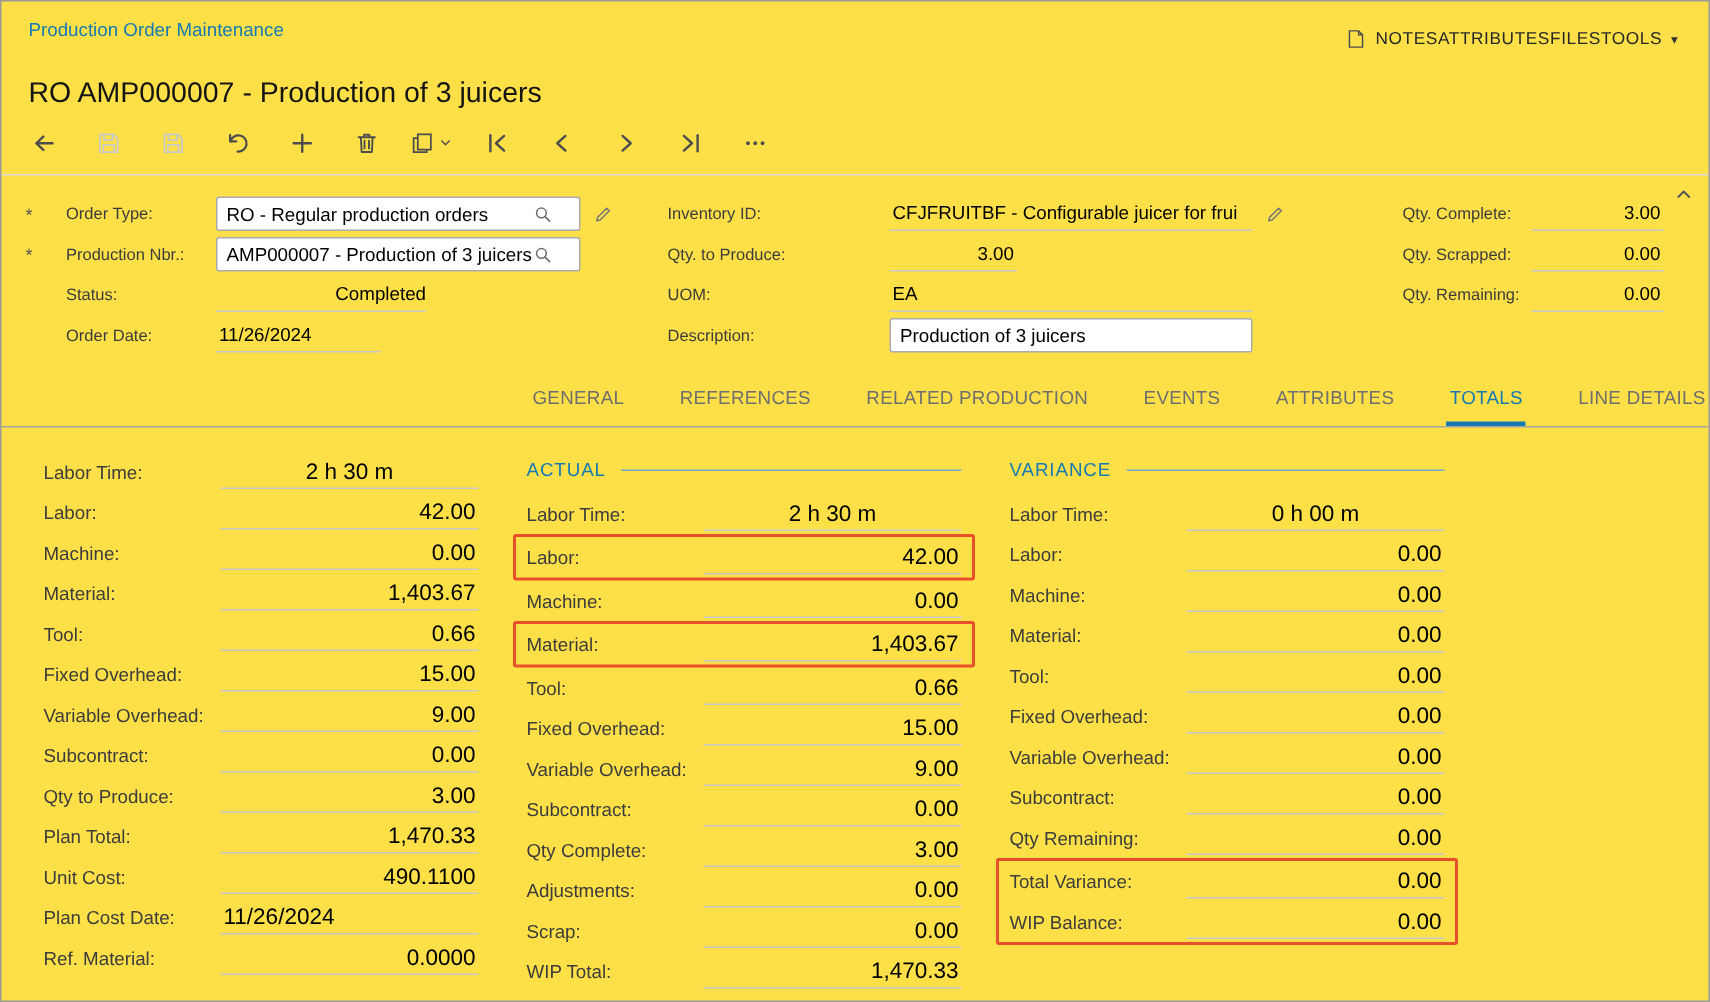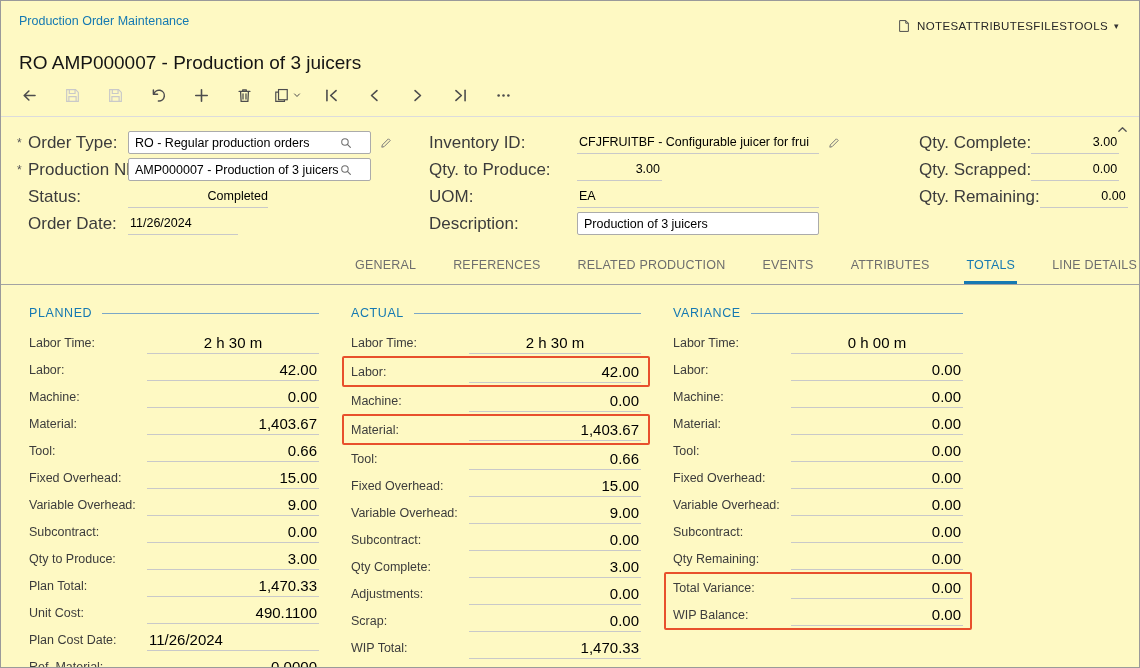--- a/index.html
+++ b/index.html
@@ -1,19 +1,19 @@
 <!DOCTYPE html>
 <html><head>
 <meta charset="utf-8">
 <style>
   * { box-sizing: border-box; margin: 0; padding: 0; }
   html, body { background: #ffffff; }
   body { font-family: "Liberation Sans", "DejaVu Sans", sans-serif; }
 
-  .app { width: 1140px; height: 668px; border: 1px solid #9a9a9a; background: #fef9c3; position: relative; overflow: hidden; }
+  .app { width: 1140px; height: 668px; border: 1px solid #9a9a9a; background: #fde047; position: relative; overflow: hidden; }
 
   
   .page-header { display: flex; justify-content: space-between; padding: 10px 20px 0 18px; }
   .breadcrumb { color: #1579B2; font-size: 12.5px; text-decoration: none; cursor: pointer; display: inline-block; }
   .page-title { font-size: 19px; color: #141414; margin-top: 23px; font-weight: 400; }
   .header-actions { display: flex; align-items: center; padding-top: 6px; height: 24px; font-size: 11.5px; color: #262626; letter-spacing: 0.4px; }
   .haction { display: flex; align-items: center; gap: 6px; cursor: pointer; white-space: nowrap; }
   .hicon svg { width: 14px; height: 14px; display: block; color: #4a4a4a; }
   .hcaret { font-size: 9px; color: #333; line-height: 1; }
 
@@ -23,21 +23,21 @@
   .tb-btn.disabled { color: #c9c9c9; cursor: default; }
   .tb-icon { display: flex; }
   .tb-btn svg { width: 17px; height: 17px; display: block; }
   .tb-caret { display: flex; }
   .tb-caret svg { width: 10px; height: 10px; }
 
   
   .form-area { position: relative; display: flex; padding: 12px 16px 10px 16px; }
   .form-row { display: flex; align-items: center; height: 27px; }
   .req { width: 11px; flex: 0 0 11px; font-size: 12px; color: #555; }
-  .flabel { font-size: 17px; color: #3c3c3c; white-space: nowrap; }
+  .flabel { font-size: 11px; color: #3c3c3c; white-space: nowrap; margin-left: 16px; }
   .fcol1 { width: 400px; }
   .fcol1 .flabel { width: 100px; flex: 0 0 100px; }
   .fcol2 { width: 412px; margin-left: 12px; }
   .fcol2 .flabel { width: 148px; flex: 0 0 148px; }
   .fcol3 { flex: 1; display: flex; flex-direction: column; align-items: flex-end; padding-right: 14px; }
   .fcol3 .form-row { width: 190px; }
   .fcol3 .ufield { margin-left: auto; }
 
   .input-box { width: 243px; height: 23px; border: 1px solid #ababab; border-radius: 2px; display: flex; align-items: center; padding: 0 17px 0 6px; font-size: 12.5px; color: #000; background: #fff; flex: 0 0 auto; }
   .input-box.w-wide { width: 242px; justify-content: flex-end; }
@@ -312,24 +312,20 @@
       <div class="tab">REFERENCES</div>
       <div class="tab">RELATED PRODUCTION</div>
       <div class="tab">EVENTS</div>
       <div class="tab">ATTRIBUTES</div>
       <div class="tab active">TOTALS</div>
       <div class="tab">LINE DETAILS</div>
     </div>
 
   <div class="totals">
       <section class="cost-section">
-        <div class="sec-header">
-          <span class="sec-title">PLANNED</span>
-          <span class="sec-line"></span>
-        </div>
         <div class="frow">
           <span class="flabel2">Labor Time:</span>
           <span class="fvalue center">2 h 30 m</span>
         </div>
         <div class="frow">
           <span class="flabel2">Labor:</span>
           <span class="fvalue">42.00</span>
         </div>
         <div class="frow">
           <span class="flabel2">Machine:</span>

